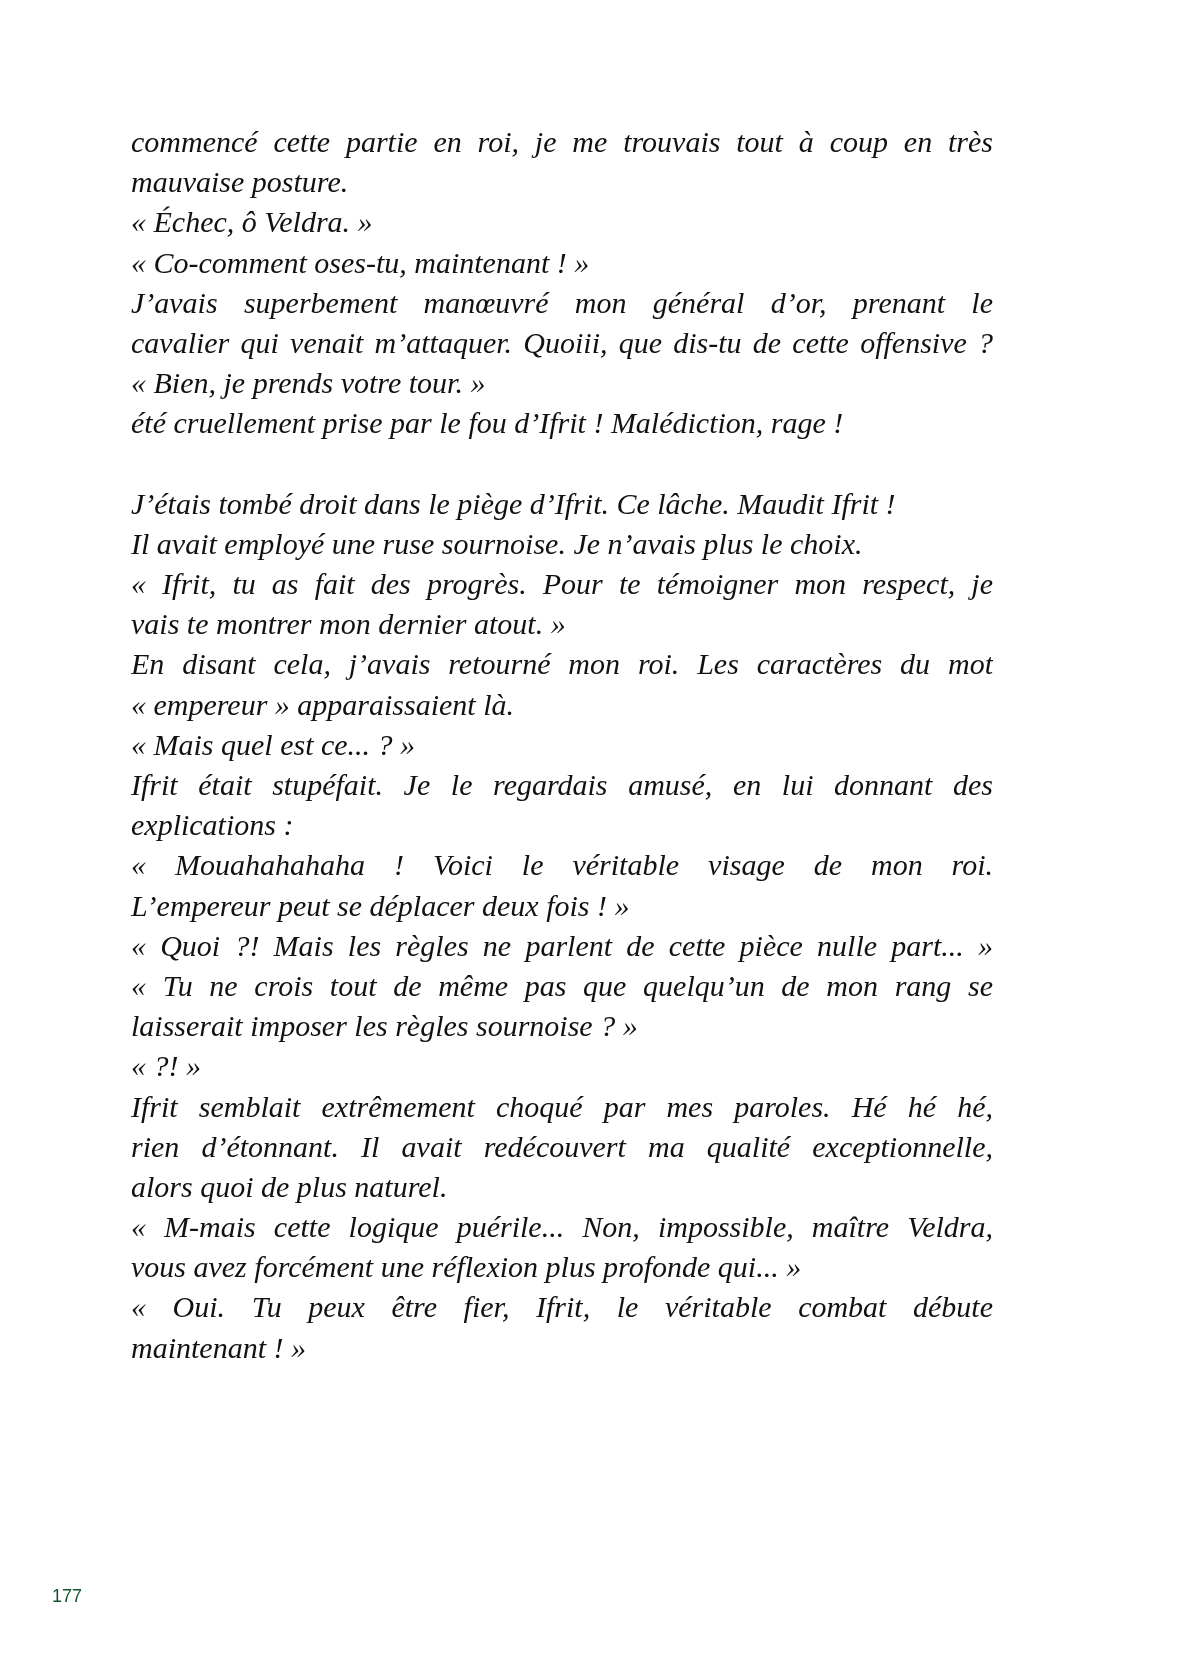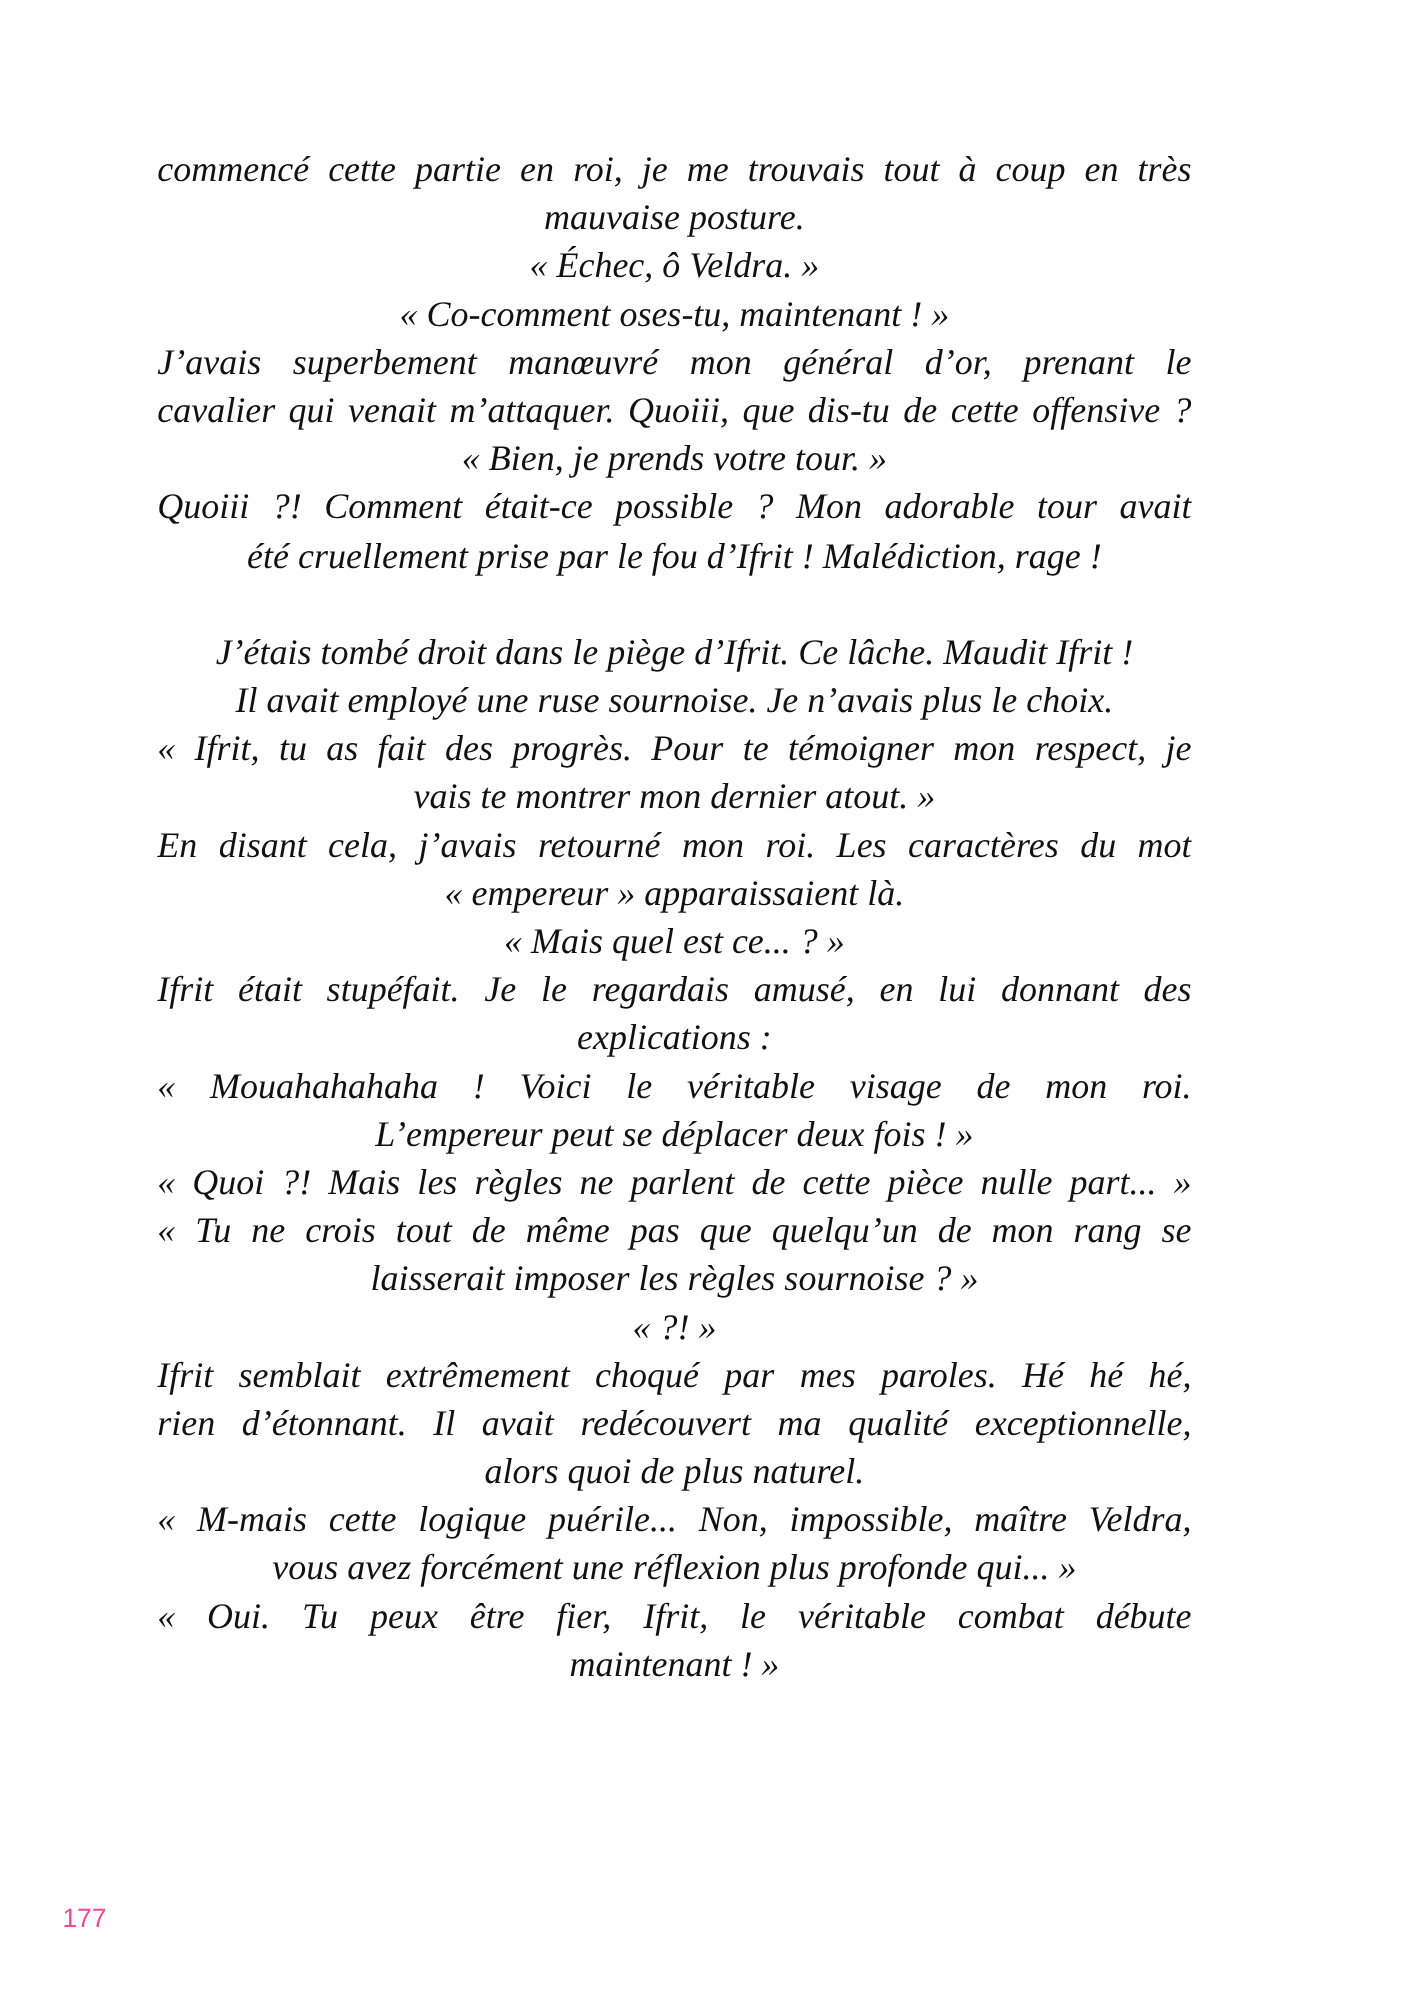--- a/index.html
+++ b/index.html
@@ -12,50 +12,48 @@
     font-family: "Liberation Serif", "DejaVu Serif", serif;
     font-size: 30px;
     line-height: 40.2px;
     color: #111111;
     font-style: italic;
   }
   .line {
     display: block;
     white-space: nowrap;
     height: 40.2px;
-    text-align: center;
   }
   .line.just {
     text-align: justify;
     text-align-last: justify;
     white-space: normal;
     overflow: hidden;
   }
   .line.blank { height: 40.2px; }
   .page-number {
     position: absolute;
     left: 52px;
     top: 1586px;
     font-family: "Liberation Sans", "DejaVu Sans", sans-serif;
-    font-size: 22px;
-    color: #ec4899;
+    font-size: 18px;
+    color: #14532d;
   }
 </style>
 </head>
 <body>
 
 <div class="page-text" id="body-text">
     <span class="line just">commencé cette partie en roi, je me trouvais tout à coup en très</span>
     <span class="line">mauvaise posture.</span>
     <span class="line">« Échec, ô Veldra. »</span>
     <span class="line">« Co-comment oses-tu, maintenant ! »</span>
     <span class="line just">J’avais superbement manœuvré mon général d’or, prenant le</span>
     <span class="line just">cavalier qui venait m’attaquer. Quoiii, que dis-tu de cette offensive ?</span>
     <span class="line">« Bien, je prends votre tour. »</span>
-    <span class="line just">Quoiii ?! Comment était-ce possible ? Mon adorable tour avait</span>
     <span class="line">été cruellement prise par le fou d’Ifrit ! Malédiction, rage !</span>
     <span class="line blank"></span>
     <span class="line">J’étais tombé droit dans le piège d’Ifrit. Ce lâche. Maudit Ifrit !</span>
     <span class="line">Il avait employé une ruse sournoise. Je n’avais plus le choix.</span>
     <span class="line just">« Ifrit, tu as fait des progrès. Pour te témoigner mon respect, je</span>
     <span class="line">vais te montrer mon dernier atout. »</span>
     <span class="line just">En disant cela, j’avais retourné mon roi. Les caractères du mot</span>
     <span class="line">« empereur » apparaissaient là.</span>
     <span class="line">« Mais quel est ce... ? »</span>
     <span class="line just">Ifrit était stupéfait. Je le regardais amusé, en lui donnant des</span>

